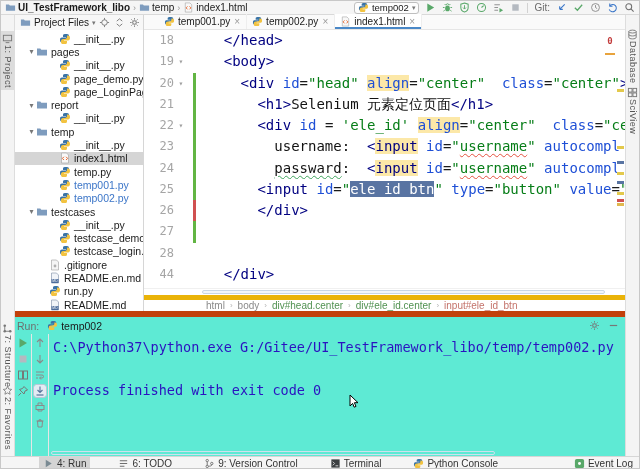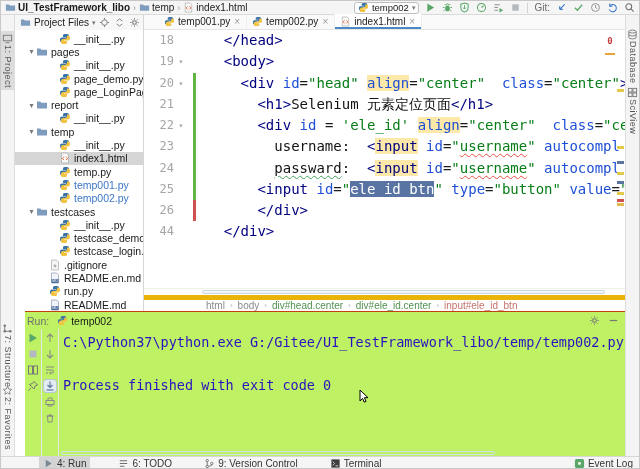--- a/index.html
+++ b/index.html
@@ -77,21 +77,21 @@
   #inspection .dash{width:10px;height:2px;background:#e8a33d;}
   #estripe{position:absolute;top:0;right:0;bottom:0;width:9px;}
   .emark{position:absolute;right:1px;width:7px;height:3px;}
   #hscroll{height:7px;position:relative;border-top:1px solid #f0f0f0;}
   #hscroll .thumb{position:absolute;left:58px;right:20px;top:1px;height:4px;
                   border:1px solid #c9d6e4;border-radius:3px;background:#f2f6fa;}
   #xmlbc{height:16px;border-top:5px solid #eab308;display:flex;align-items:center;
          gap:5px;font-size:10px;padding-left:62px;color:#8a8a8a;white-space:nowrap;overflow:hidden;}
   #xmlbc .bsep{color:#b5b5b5;font-size:8px;}
   
-  #run-panel{height:145px;border-top:1px solid #c2410c;display:flex;flex-direction:column;background:#bef264;margin-left:10px;}
+  #run-panel{height:145px;border-top:6px solid #c2410c;display:flex;flex-direction:column;background:#5eead4;}
   #run-header{height:17px;display:flex;align-items:center;font-size:10.5px;padding:0 6px 0 2px;gap:8px;}
   #run-header .rlabel{color:#6e6e6e;}
   #run-tab{display:flex;align-items:center;gap:3px;}
   #run-header .rh-icons{margin-left:auto;display:flex;gap:8px;color:#777;}
   #run-body{flex:1;display:flex;min-height:0;}
   .rtb{width:17px;border-right:1px solid #e6e6e6;display:flex;flex-direction:column;
        align-items:center;padding-top:3px;gap:4px;}
   .rtb .ticon{width:12px;height:12px;}
   .rtb .ticon svg{width:12px;height:12px;}
   .rtb .boxed{outline:1px solid #b9c7d6;background:#e3ebf3;border-radius:2px;}
@@ -473,20 +473,22 @@
           <div id="code">
             <div class="crow"><div class="gut"><span class="num">18</span><span class="fold"></span></div><span class="cline"><span>    </span><span class="tag">&lt;/head&gt;</span></span></div>
               <div class="crow"><div class="gut"><span class="num">19</span><span class="fold">▾</span></div><span class="cline"><span>    </span><span class="tag">&lt;body&gt;</span></span></div>
               <div class="crow"><div class="gut"><span class="num">20</span><span class="fold">▾</span><span class="vcs" style="background: rgb(98, 181, 67);"></span></div><span class="cline"><span>      </span><span class="tag">&lt;div</span><span> </span><span class="attr">id</span><span>=</span><span class="str">"head"</span><span> </span><span class="attr hl">align</span><span>=</span><span class="str">"center"</span><span>  </span><span class="attr">class</span><span>=</span><span class="str">"center"</span><span class="tag">&gt;</span></span></div>
               <div class="crow"><div class="gut"><span class="num">21</span><span class="fold"></span><span class="vcs" style="background: rgb(98, 181, 67);"></span></div><span class="cline"><span>        </span><span class="tag">&lt;h1&gt;</span><span class="txt">Selenium 元素定位页面</span><span class="tag">&lt;/h1&gt;</span></span></div>
               <div class="crow"><div class="gut"><span class="num">22</span><span class="fold">▾</span><span class="vcs" style="background: rgb(98, 181, 67);"></span></div><span class="cline"><span>        </span><span class="tag">&lt;div</span><span> </span><span class="attr">id</span><span> = </span><span class="str">'ele_id'</span><span> </span><span class="attr hl">align</span><span>=</span><span class="str">"center"</span><span>  </span><span class="attr">class</span><span>=</span><span class="str">"ce</span></span></div>
               <div class="crow"><div class="gut"><span class="num">23</span><span class="fold"></span><span class="vcs" style="background: rgb(98, 181, 67);"></span></div><span class="cline"><span>          </span><span class="txt">username:  </span><span class="tag">&lt;</span><span class="tag hl">input</span><span> </span><span class="attr">id</span><span>=</span><span class="str">"</span><span class="str err">username</span><span class="str">"</span><span> </span><span class="attr">autocompl</span></span></div>
               <div class="crow"><div class="gut"><span class="num">24</span><span class="fold"></span><span class="vcs" style="background: rgb(98, 181, 67);"></span></div><span class="cline"><span>          </span><span class="txt typo">passward</span><span class="txt">:  </span><span class="tag">&lt;</span><span class="tag hl">input</span><span> </span><span class="attr">id</span><span>=</span><span class="str">"</span><span class="str err">username</span><span class="str">"</span><span> </span><span class="attr">autocompl</span></span></div>
               <div class="crow"><div class="gut"><span class="num">25</span><span class="fold"></span><span class="vcs" style="background: rgb(98, 181, 67);"></span></div><span class="cline"><span>        </span><span class="tag">&lt;input</span><span> </span><span class="attr">id</span><span>=</span><span class="str">"</span><span class="sel">ele_id_btn</span><span class="str">"</span><span> </span><span class="attr">type</span><span>=</span><span class="str">"button"</span><span> </span><span class="attr">value</span><span>=</span><span class="str">"</span></span></div>
               <div class="crow"><div class="gut"><span class="num">26</span><span class="fold"></span><span class="vcs" style="background: rgb(208, 80, 80);"></span></div><span class="cline"><span>        </span><span class="tag">&lt;/div&gt;</span></span></div>
+              <div class="crow"><div class="gut"><span class="num">27</span><span class="fold"></span><span class="vcs" style="background: rgb(98, 181, 67);"></span></div><span class="cline"></span></div>
+              <div class="crow"><div class="gut"><span class="num">28</span><span class="fold"></span></div><span class="cline"></span></div>
               <div class="crow"><div class="gut"><span class="num">44</span><span class="fold"></span></div><span class="cline"><span>    </span><span class="tag">&lt;/div&gt;</span></span></div>
               <div id="inspection">
               <span>0</span>
               <span class="dash"></span>
             </div>
             <div id="estripe">
                 <div class="emark" style="top: 59px; background: rgb(227, 201, 76);"></div>
                 <div class="emark" style="top: 116px; background: rgb(227, 201, 76);"></div>
                 <div class="emark" style="top: 131px; background: rgb(89, 116, 162);"></div>
                 <div class="emark" style="top: 142px; background: rgb(227, 201, 76);"></div>
@@ -666,20 +668,29 @@
       </span>
       <span class="sbitem">
         <span class="ticon">
           <svg viewBox="0 0 12 12" xmlns="http://www.w3.org/2000/svg">
             <rect x="1.5" y="1.5" width="9" height="9" fill="#3c3f41"></rect>
             <path d="M3 4l2 2-2 2M6 8.5h3" stroke="#e8e8e8" stroke-width=".9" fill="none"></path>
           </svg>
         </span>
         <span>Terminal</span>
       </span>
+      <span class="sbitem">
+        <span class="ticon">
+          <svg viewBox="0 0 12 12" xmlns="http://www.w3.org/2000/svg">
+            <path d="M5.9 1C4.3 1 4 1.9 4 2.8V4h3v.6H2.9C1.8 4.6 1 5.3 1 6.9c0 1.7.8 2.5 2 2.5h1V7.9C4 6.9 4.9 6 6 6h2c1.1 0 2-.8 2-1.9V2.8C10 1.9 9.4 1 7.9 1z" fill="#3973a6"></path>
+            <path d="M6.1 11c1.6 0 1.9-.9 1.9-1.8V8H5v-.6h4.1c1.1 0 1.9-.7 1.9-2.3 0-1.7-.8-2.5-2-2.5H8v1.5C8 5.1 7.1 6 6 6H4C2.9 6 2 6.8 2 7.9v1.3C2 10.1 2.6 11 4.1 11z" fill="#f2c341"></path>
+          </svg>
+        </span>
+        <span>Python Console</span>
+      </span>
       <span id="sb-right">
       <span class="ticon">
           <svg viewBox="0 0 12 12" xmlns="http://www.w3.org/2000/svg">
             <rect x="1" y="1" width="10" height="10" rx="2" fill="#59a869"></rect>
             <circle cx="6" cy="6" r="1.6" fill="#fff"></circle>
           </svg>
         </span>
       <span>Event Log</span>
     </span>
   </div>

